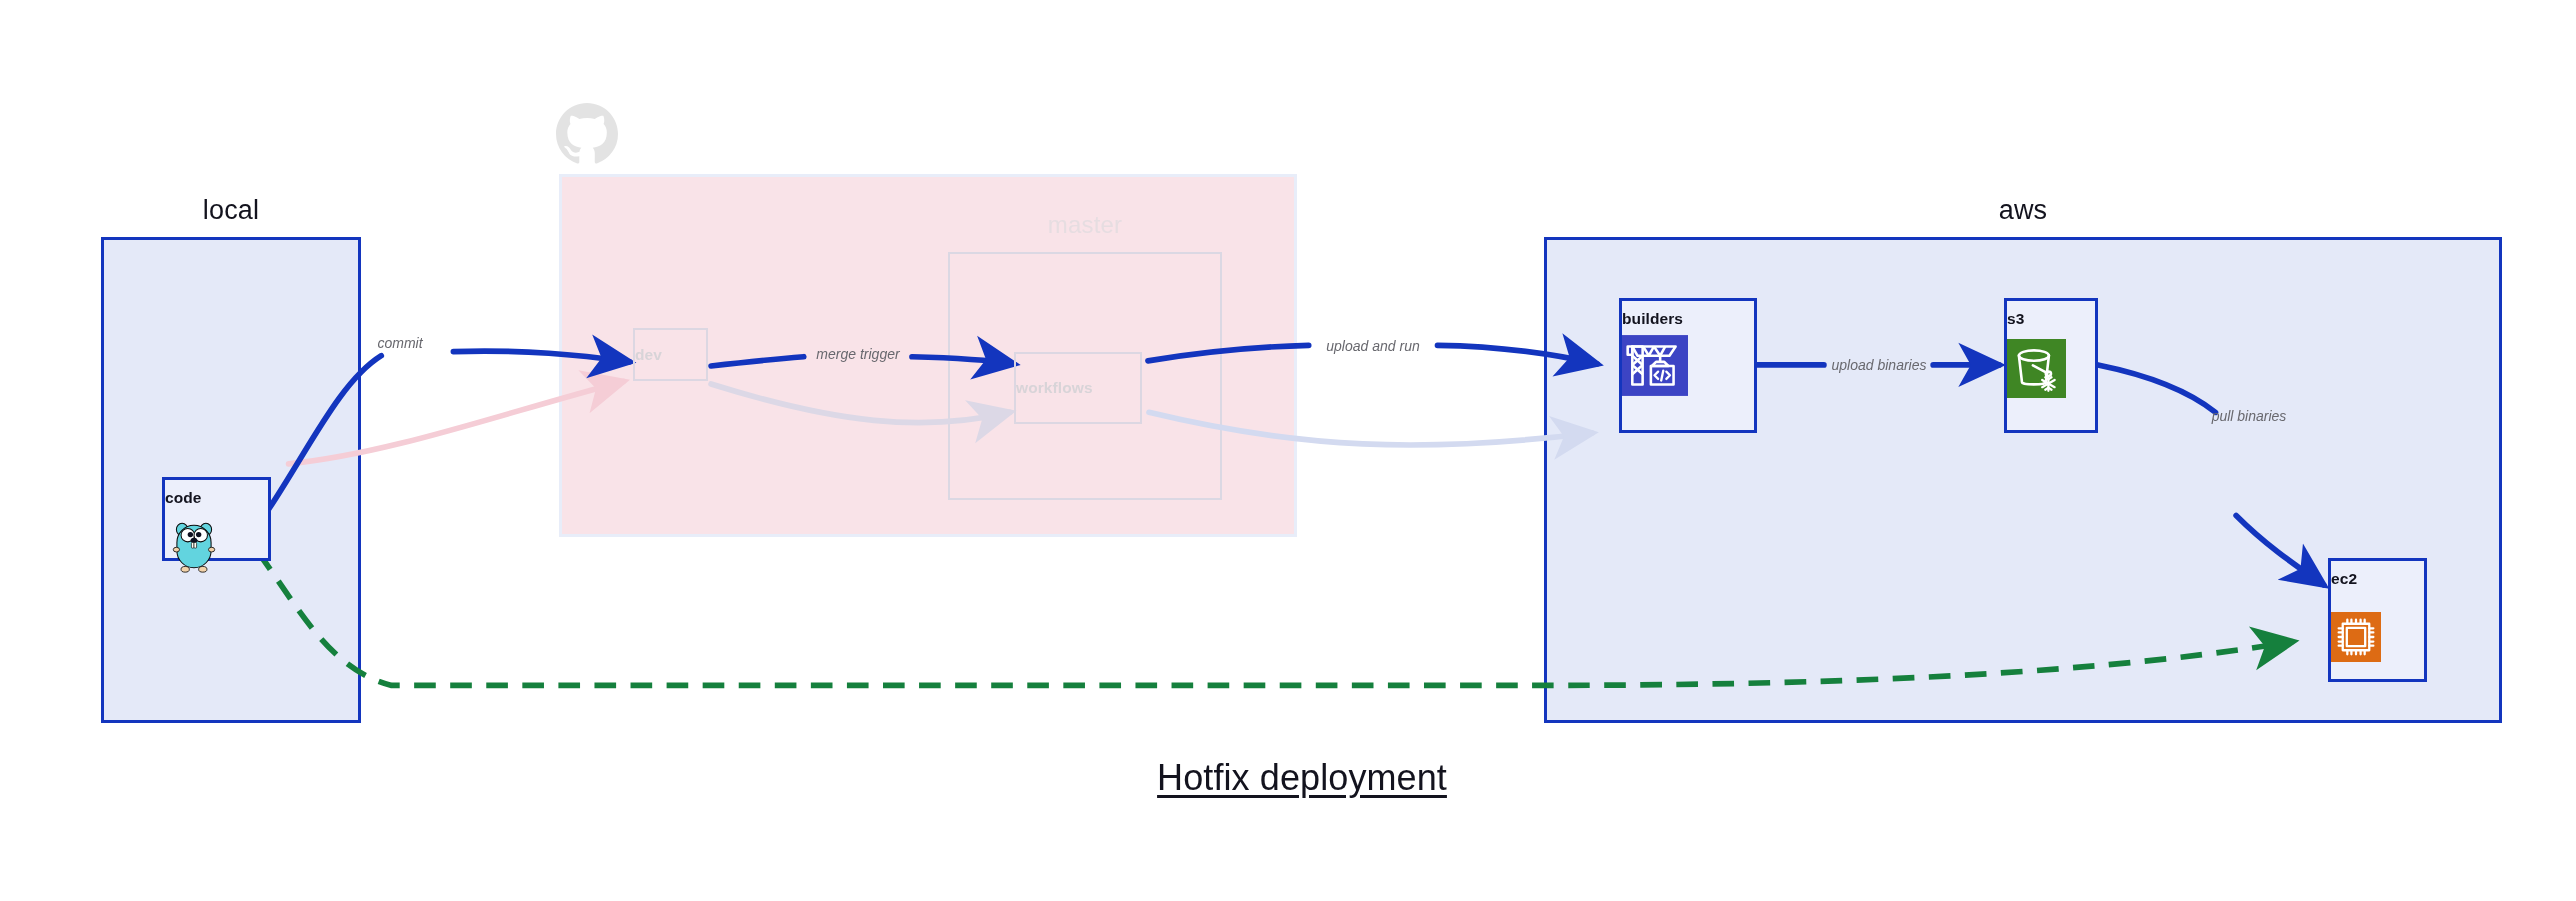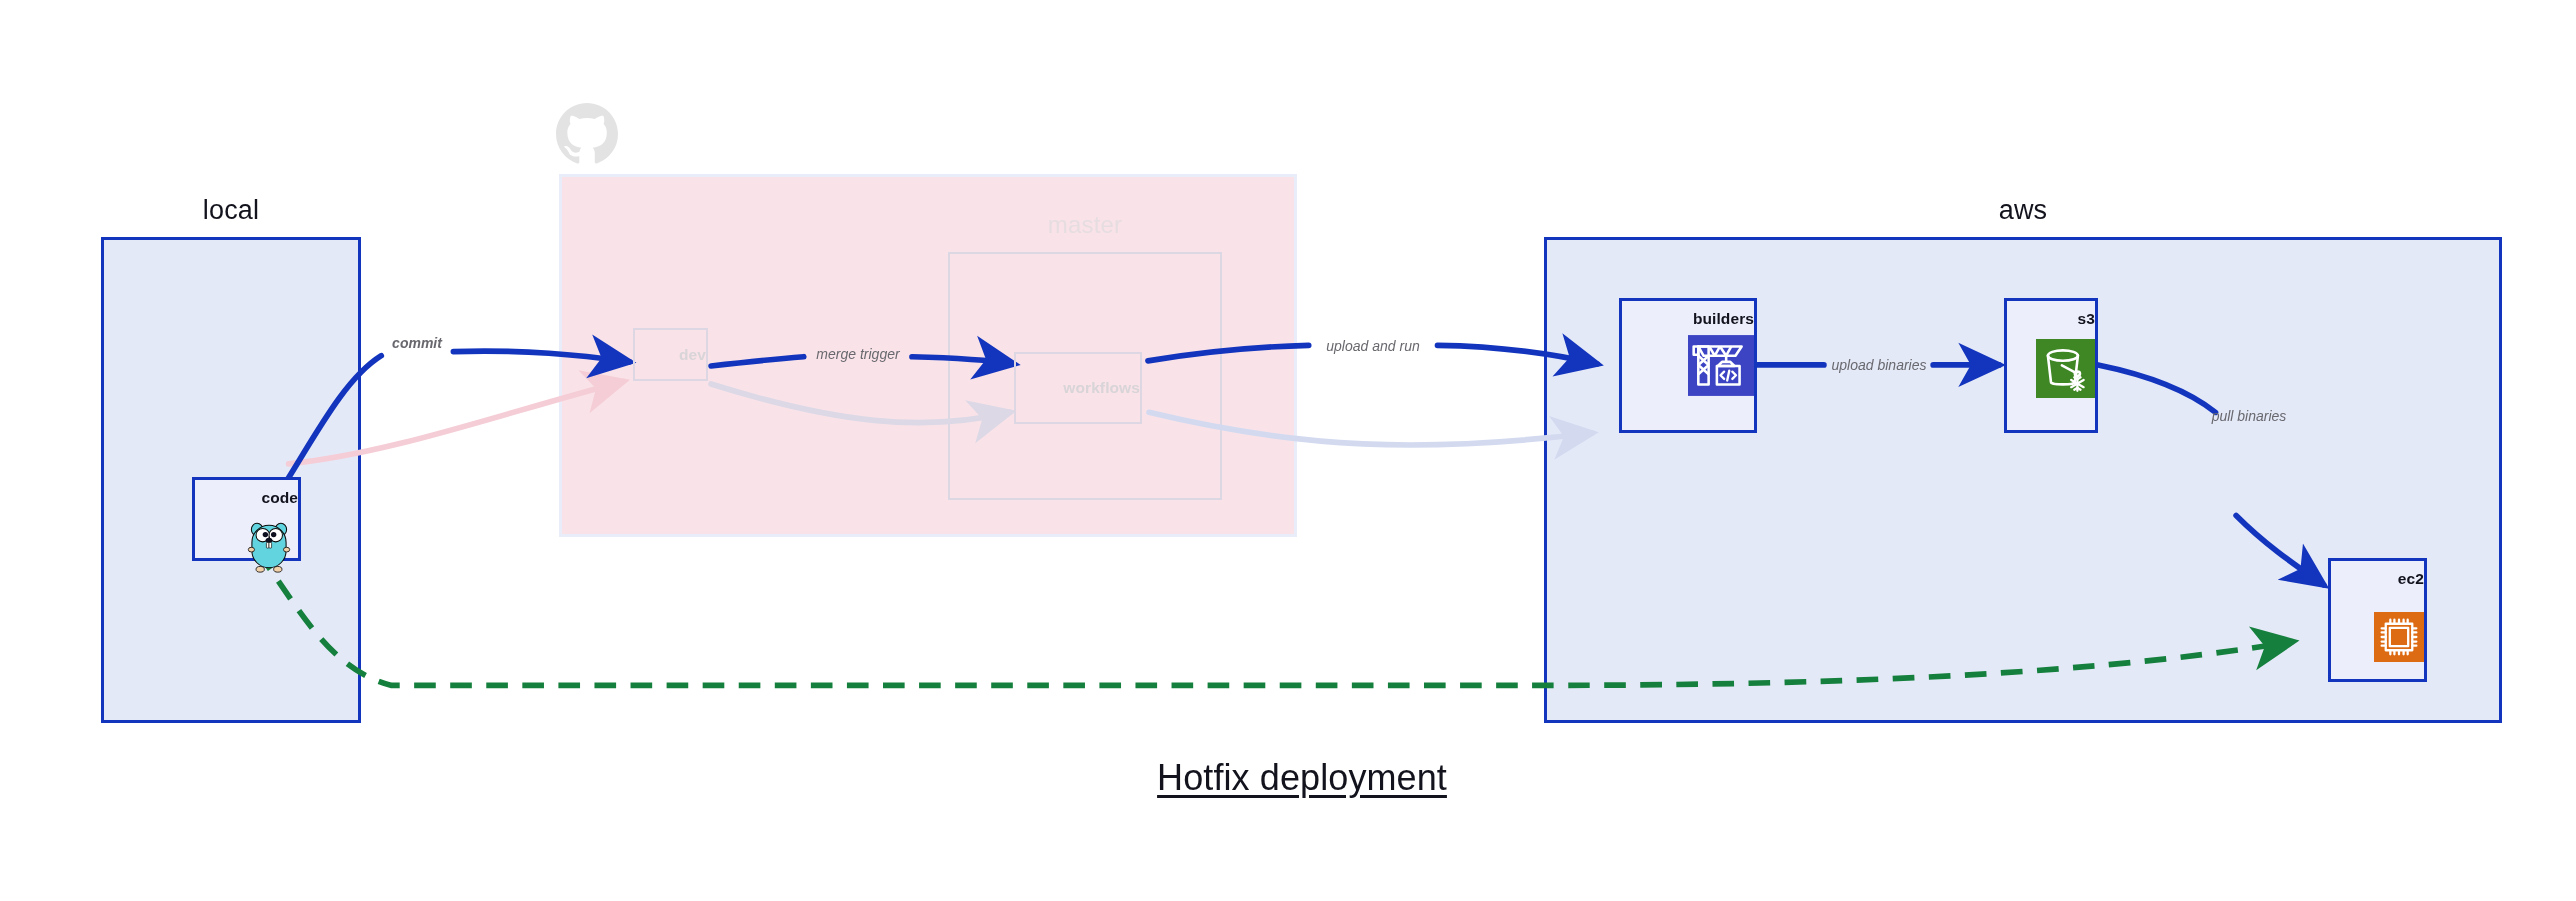--- a/index.html
+++ b/index.html
@@ -63,21 +63,21 @@
   }
 
   
   .node {
     position: absolute;
     box-sizing: border-box;
     background: #ECEFFB;
     border: 3.1px solid #1335BE;
     display: flex;
     flex-direction: column;
-    align-items: flex-end;
+    align-items: flex-start;
   }
   .node.ghost {
     background: transparent;
     border: 2.1px solid #DCD7E2;
   }
   .node-label {
     font-size: 15.5px;
     font-weight: bold;
     color: #13131E;
     margin-top: 9.3px;
@@ -178,21 +178,21 @@
 
     <path d="M3408,708 L3540,708" fill="none" stroke="#1335BE" stroke-width="11" stroke-linecap="round"></path>
     <path d="M3752,708 L3880,708" fill="none" stroke="#1335BE" stroke-width="11" stroke-linecap="round" marker-end="url(#arrowBlue)"></path>
 
     <path d="M4072,708 C4180,730 4250,760 4300,800" fill="none" stroke="#1335BE" stroke-width="11" stroke-linecap="round"></path>
     <path d="M4340,1000 C4400,1060 4460,1100 4510,1135" fill="none" stroke="#1335BE" stroke-width="11" stroke-linecap="round" marker-end="url(#arrowBlue)"></path>
 
     <path d="M500,1070 C580,1180 640,1300 760,1330 L2960,1330 C3400,1330 4000,1320 4450,1245" fill="none" stroke="#15803D" stroke-width="11" stroke-dasharray="42 28" stroke-linecap="butt" marker-end="url(#arrowGreen)"></path>
   </svg>
 
-  <div class="node" style="left:192px; top:477px; width:109px; height:84px;">
+  <div class="node" style="left:162px; top:477px; width:109px; height:84px;">
     <div class="node-label">code</div>
     <div class="node-icon">
       <svg width="58" height="58" viewBox="0 0 100 112">
 
         <ellipse cx="27" cy="24" rx="11" ry="12" fill="#62D4DF" stroke="#0B0B0B" stroke-width="2"></ellipse>
         <ellipse cx="73" cy="24" rx="11" ry="12" fill="#62D4DF" stroke="#0B0B0B" stroke-width="2"></ellipse>
 
         <rect x="17" y="16" width="66" height="82" rx="33" fill="#62D4DF" stroke="#0B0B0B" stroke-width="2"></rect>
 
         <circle cx="38" cy="35" r="13" fill="#FFFFFF" stroke="#0B0B0B" stroke-width="2"></circle>
@@ -293,21 +293,21 @@
           <path d="M32,75 L32,83 M40,75 L40,83 M49,75 L49,83 M58,75 L58,83 M66,75 L66,83"></path>
 
           <path d="M23,32 L15,32 M23,40 L15,40 M23,49 L15,49 M23,58 L15,58 M23,66 L15,66"></path>
 
           <path d="M75,32 L83,32 M75,40 L83,40 M75,49 L83,49 M75,58 L83,58 M75,66 L83,66"></path>
         </g>
       </svg>
     </div>
   </div>
 
-  <div class="edge-label" style="left:417px; top:343px;font-weight:bold;">commit</div>
+  <div class="edge-label" style="left:400px; top:343px;">commit</div>
 
   <div class="edge-label" style="left:858px; top:354px;">merge trigger</div>
 
   <div class="edge-label" style="left:1373px; top:346px;">upload and run</div>
 
   <div class="edge-label" style="left:1879px; top:365px;">upload binaries</div>
 
   <div class="edge-label" style="left:2249px; top:416px;">pull binaries</div>
 
   <div class="diagram-title" style="left:1302px; top:757px;">Hotfix deployment</div>

